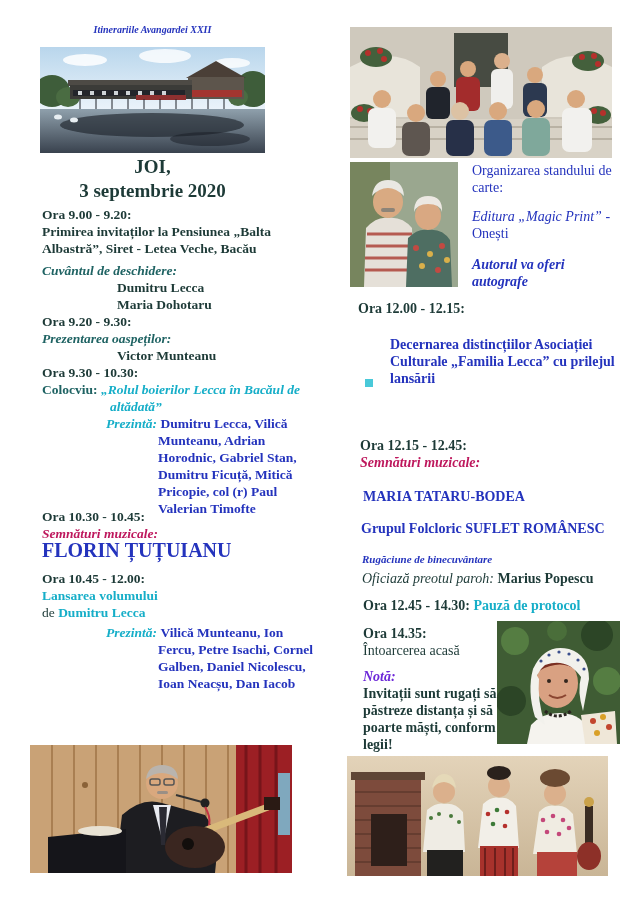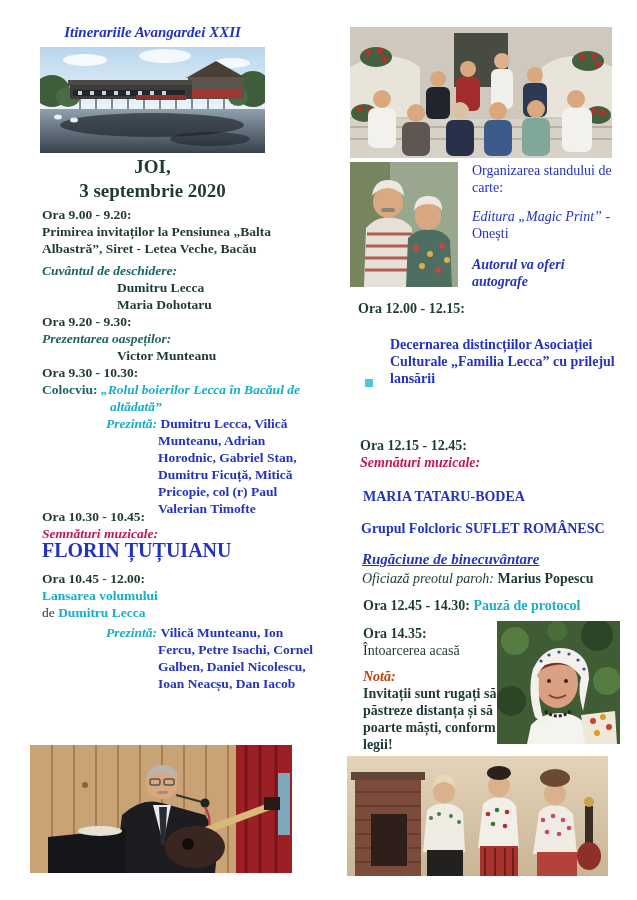--- a/index.html
+++ b/index.html
@@ -11,25 +11,25 @@
   }
   .abs{position:absolute;}
   
   .b{font-weight:bold;}
   .i{font-style:italic;}
   .t-dark{color:#1d3a37;}
   .t-teal{color:#1f6363;}
   .t-cyan{color:#16aec8;}
   .t-blue{color:#2433bd;}
   .t-red{color:#be185d;}
-  .t-darkred{color:#c2410c;}
+  .t-darkred{color:#6d28d9;}
   .body-l{font-size:13.5px;line-height:17px;}
   .body-r{font-size:14px;line-height:17px;}
   p{margin:0;}
-  .series-title{font-size:15px;text-align:center;}
+  .series-title{font-size:10px;text-align:center;}
   .date-title{font-size:19px;line-height:24px;text-align:center;font-weight:bold;}
   .indent-names{margin-left:75px;}
   .hang{padding-left:68px;text-indent:-68px;}
   .presents{margin-left:64px;padding-left:52px;text-indent:-52px;}
   .dec-row{display:flex;align-items:flex-end;}
   .dec-bullet{width:8px;height:8px;background:#49c9d9;margin-top:5px;flex:0 0 auto;}
   .dec-text{margin-left:17px;width:228px;}
   .photo{display:block;}
 </style>
 </head>
@@ -271,21 +271,21 @@
 
   <div class="abs body-r" style="left:360px;top:437px;width:270px;">
     <p class="b t-dark">Ora 12.15 - 12.45:</p>
     <p class="b i t-red">Semnături muzicale:</p>
   </div>
 
   <p class="abs body-r b t-blue" style="left:363px;top:488px;">MARIA TATARU-BODEA</p>
   <p class="abs body-r b t-blue" style="left:361px;top:520px;">Grupul Folcloric SUFLET ROMÂNESC</p>
 
   <div class="abs body-r" style="left:362px;top:551px;width:270px;">
-    <p class="b i t-blue" style="font-size:15px;text-decoration:underline;">Rugăciune de binecuvântare</p>
+    <p class="b i t-blue" style="font-size:11px;">Rugăciune de binecuvântare</p>
     <p style="margin-top:2px;"><span class="i t-dark">Oficiază preotul paroh:</span> <span class="b t-dark">Marius Popescu</span></p>
   </div>
 
   <p class="abs body-r" style="left:363px;top:597px;"><span class="b t-dark">Ora 12.45 - 14.30:</span> <span class="b t-cyan">Pauză de protocol</span></p>
 
   <div class="abs body-r" style="left:363px;top:625px;width:130px;">
     <p class="b t-dark">Ora 14.35:</p>
     <p class="t-dark">Întoarcerea acasă</p>
   </div>
 

